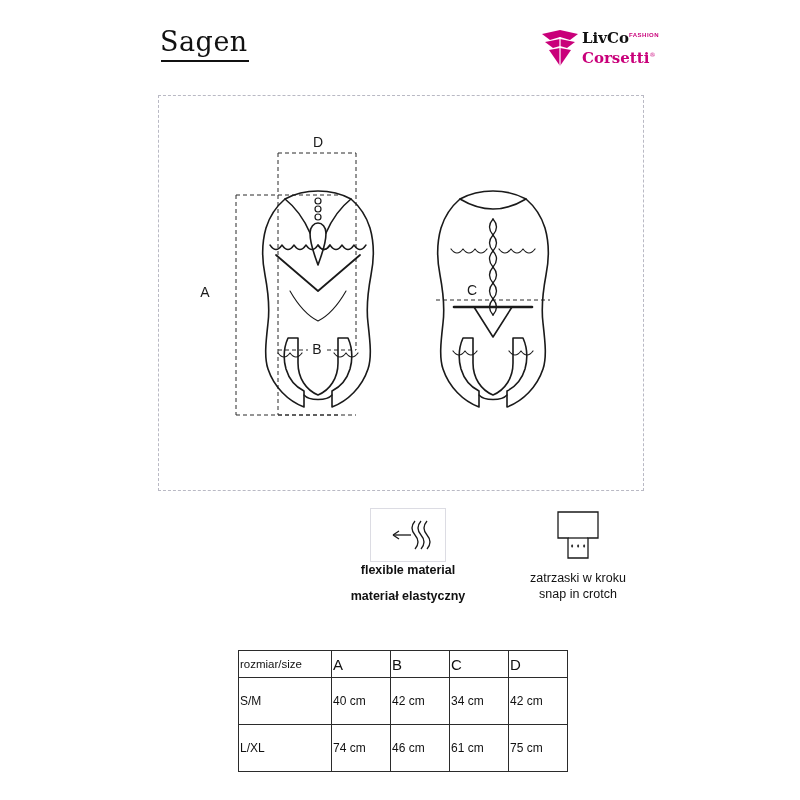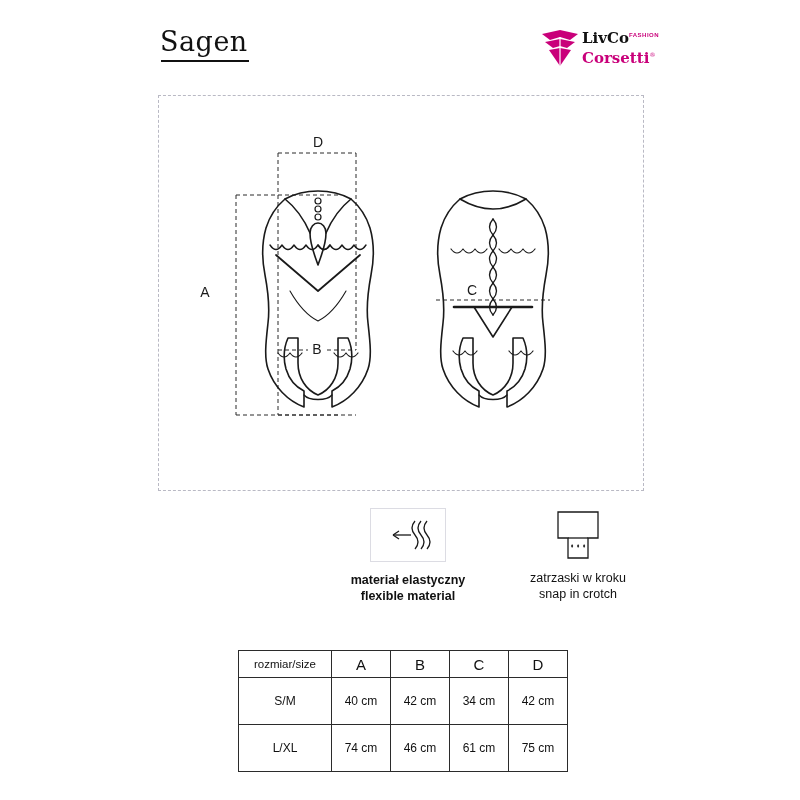--- a/index.html
+++ b/index.html
@@ -148,21 +148,21 @@
 
   
   #size-table {
     position: absolute;
     left: 238px;
     top: 650px;
     border-collapse: collapse;
   }
   #size-table td {
     border: 1px solid #2b2b2b;
-    text-align: center;
+    text-align: left;
     color: #111;
   }
   #size-table tr.head td {
     height: 24px;
     font-size: 12px;
   }
   #size-table tr.head td.corner {
     font-size: 11.5px;
     width: 90px;
   }
@@ -344,22 +344,22 @@
   <div class="feature" id="feature-elastic">
     <div class="feature-icon">
       <svg width="74" height="52" viewBox="0 0 74 52">
         <path d="M22 26 L40 26" stroke="#1a1a1a" stroke-width="1.3" fill="none"></path>
         <path d="M22 26 l6 -4 M22 26 l6 4" stroke="#1a1a1a" stroke-width="1.3" fill="none"></path>
         <path d="M44 12 q-6 7 0 14 q6 7 0 14" stroke="#1a1a1a" stroke-width="1.3" fill="none"></path>
         <path d="M50 12 q-6 7 0 14 q6 7 0 14" stroke="#1a1a1a" stroke-width="1.3" fill="none"></path>
         <path d="M56 12 q-6 7 0 14 q6 7 0 14" stroke="#1a1a1a" stroke-width="1.3" fill="none"></path>
       </svg>
     </div>
+    <div class="feature-caption bold" style="margin-top:0">flexible material</div>
     <div class="feature-caption bold">materiał elastyczny</div>
-    <div class="feature-caption bold" style="margin-top:0">flexible material</div>
   </div>
 
   <div class="feature" id="feature-snap">
     <div class="feature-icon">
       <svg width="76" height="54" viewBox="0 0 76 54">
         <path d="M18 4 L58 4 L58 30 L48 30 L48 50 L28 50 L28 30 L18 30 Z" stroke="#1a1a1a" stroke-width="1.3" fill="none"></path>
         <path d="M28 30 L48 30" stroke="#1a1a1a" stroke-width="1.3" fill="none"></path>
         <g fill="#1a1a1a">
           <path d="M31 38 l2.2 0 l-1.1 -2 Z M31 38 l2.2 0 l-1.1 2 Z"></path>
           <path d="M37 38 l2.2 0 l-1.1 -2 Z M37 38 l2.2 0 l-1.1 2 Z"></path>

